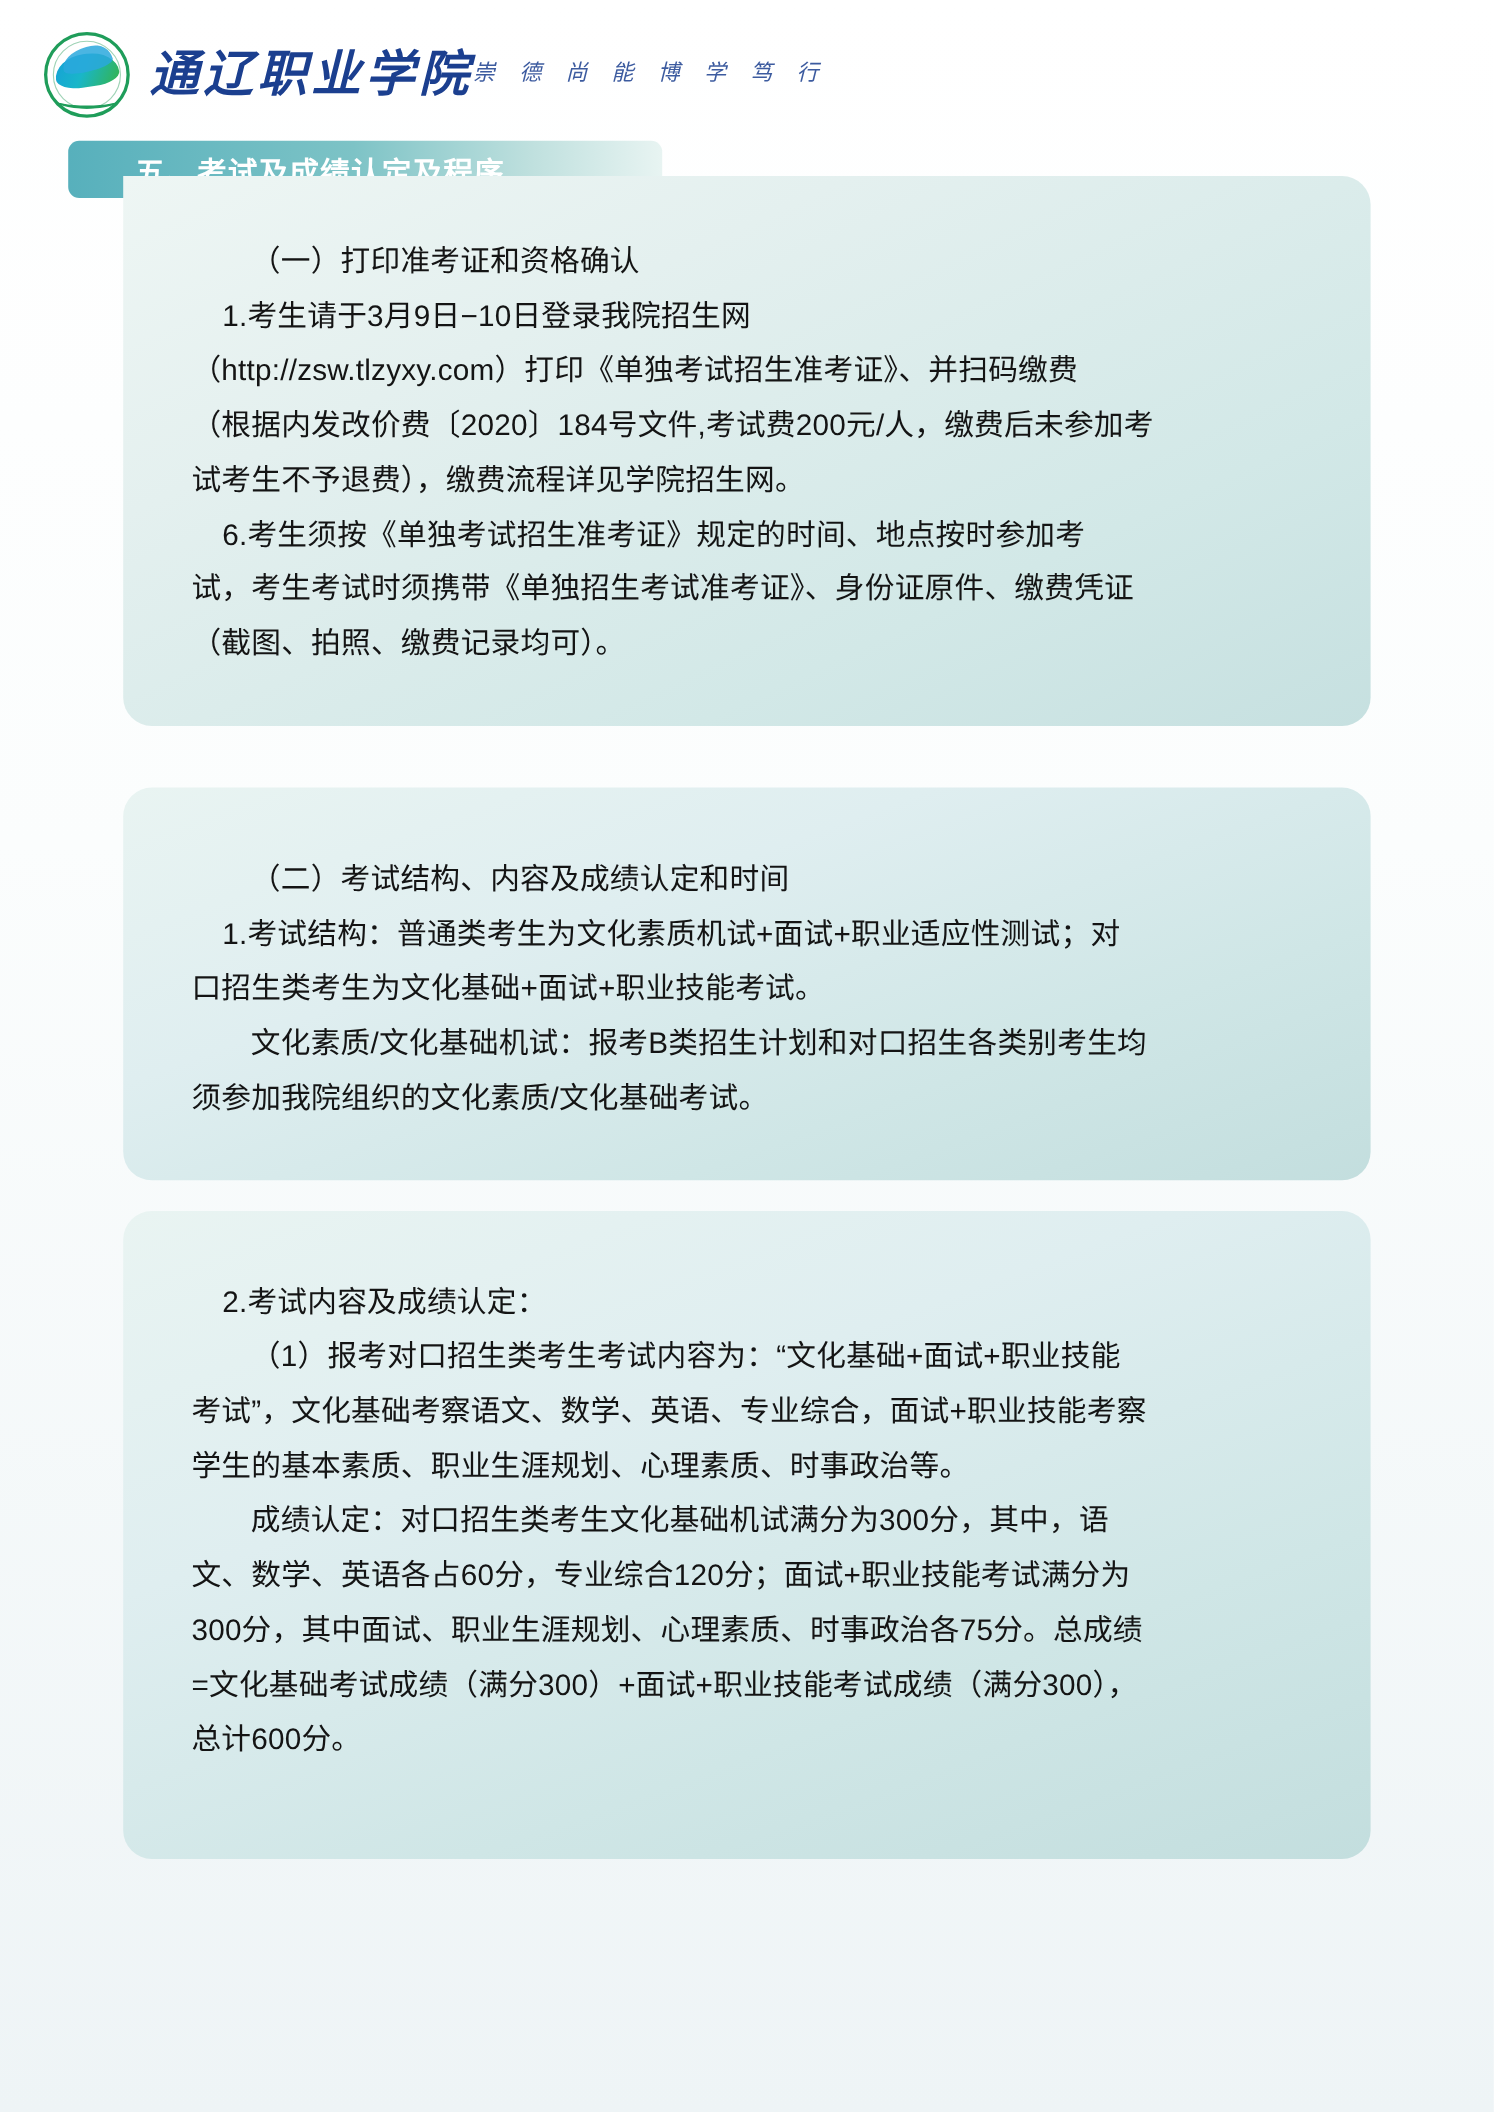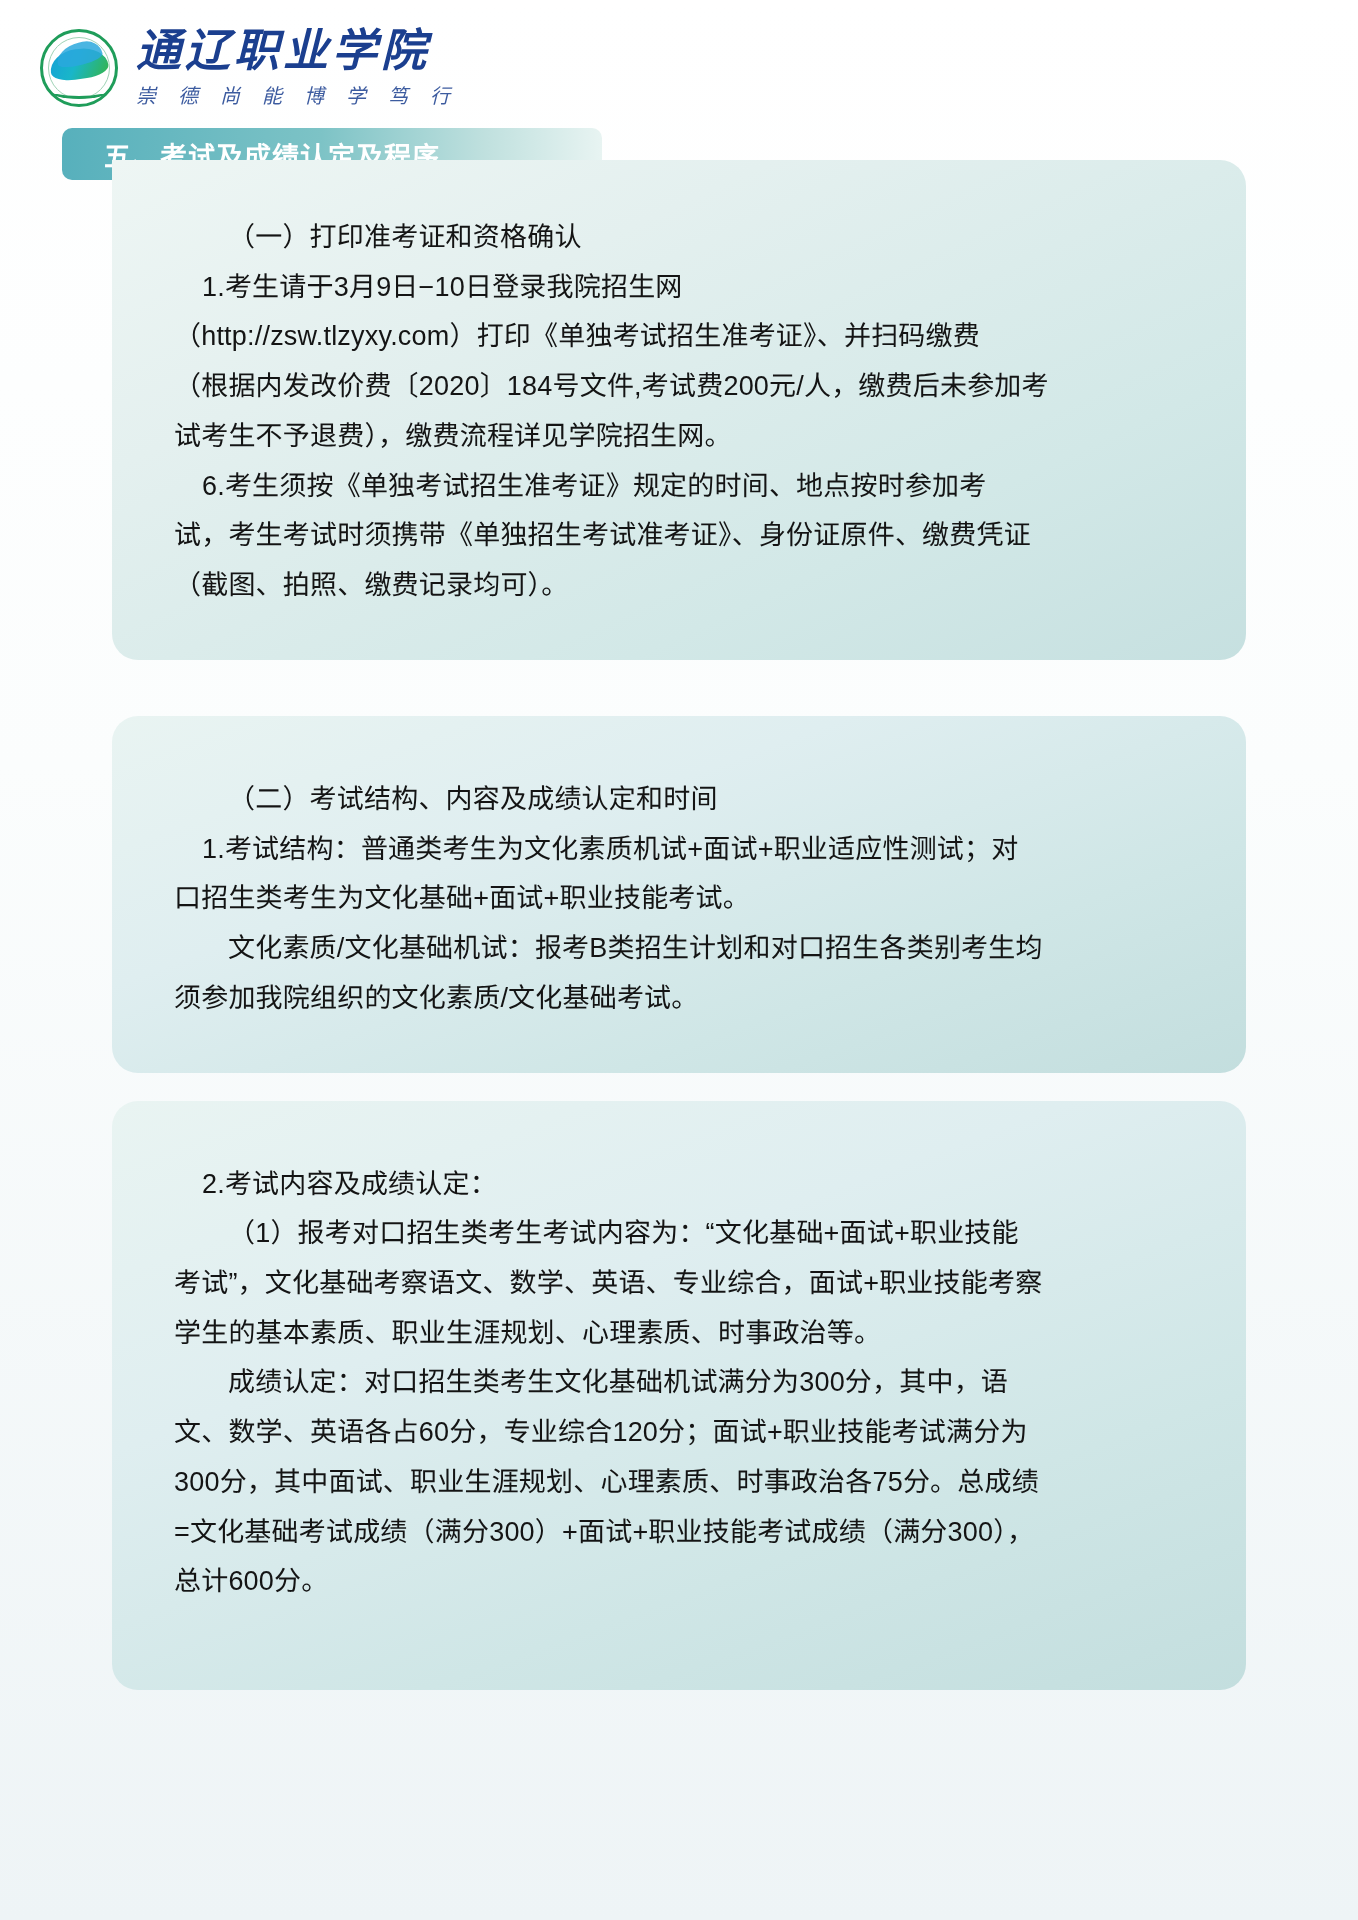--- a/index.html
+++ b/index.html
@@ -79,21 +79,21 @@
     position: absolute;
     left: 12px;
     bottom: 12px;
     width: 62px;
     height: 16px;
     border-bottom: 3px solid #1f9d5a;
     border-radius: 0 0 50% 50%;
   }
   .logo-text {
     display: flex;
-    flex-direction: column;
+    flex-direction: row;
     justify-content: center;
   }
   .logo-name {
     font-family: "DejaVu Serif", "Liberation Serif", serif;
     font-size: 45px;
     font-weight: 700;
     letter-spacing: 4px;
     color: #1b3f8f;
     line-height: 1.05;
     font-style: italic;
@@ -114,21 +114,21 @@
     width: 540px;
     height: 52px;
     border-radius: 10px 10px 10px 10px;
     background: linear-gradient(90deg, #57b0bc 0%, #7dc3c6 48%, #bfe0de 78%, #e8f4f2 100%);
     display: flex;
     align-items: center;
     color: #ffffff;
     font-size: 27px;
     font-weight: 700;
     letter-spacing: 1px;
-    padding-left: 42px;
+    padding-left: 61px;
     box-sizing: border-box;
   }
   
   .card {
     position: relative;
     margin: 0 auto;
     width: 1134px;
     border-radius: 26px;
     background: linear-gradient(160deg, #e9f4f2 0%, #dfeef0 35%, #cfe6e6 70%, #c3dede 100%);
     box-sizing: border-box;

